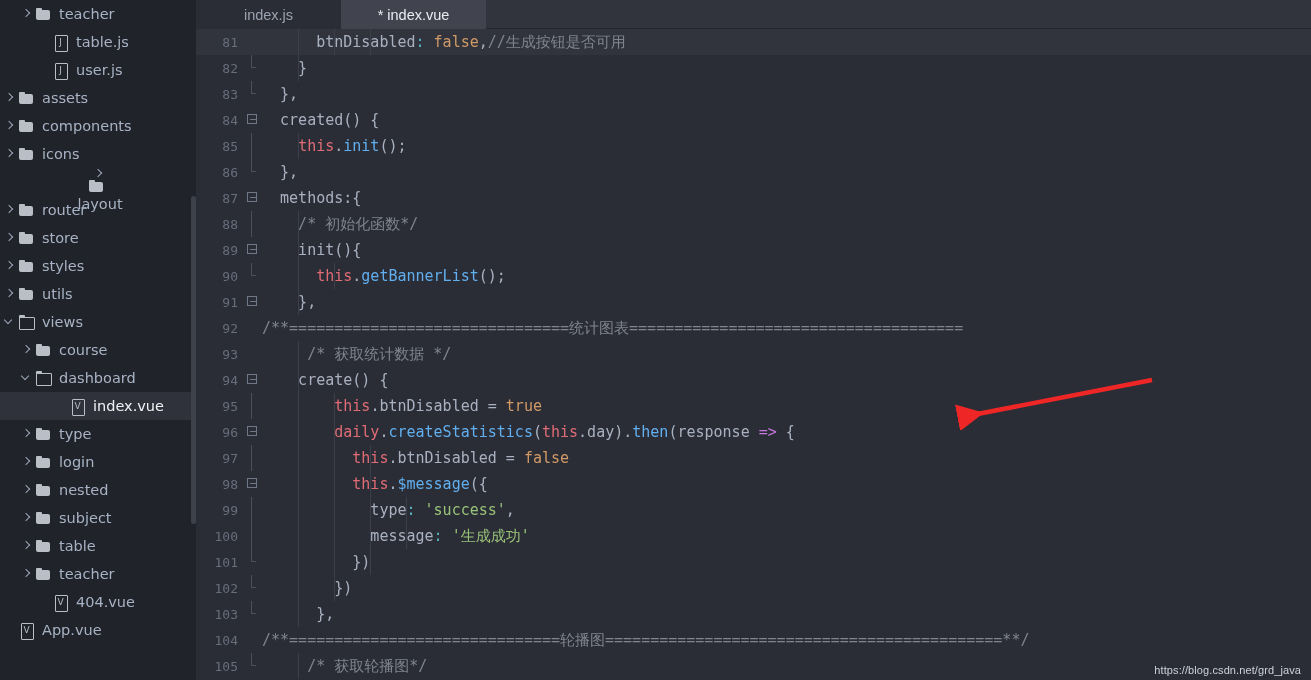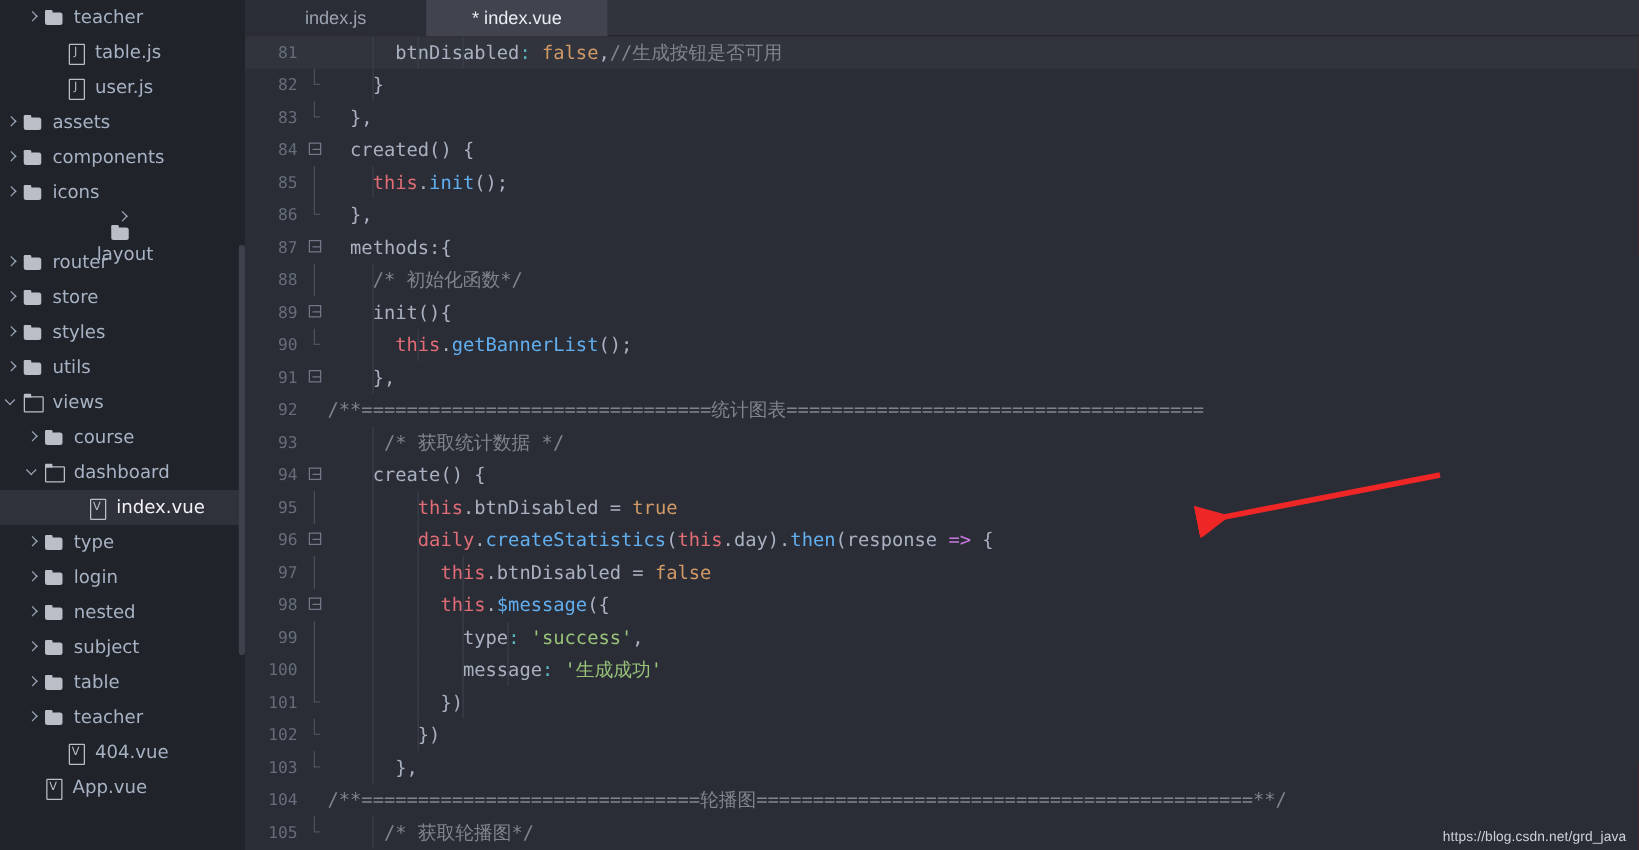--- a/index.html
+++ b/index.html
@@ -277,21 +277,21 @@
         <div class="tree-row" style="padding-left: 21px;">
           <span class="arrow right"></span>
           <span class="ico folder"></span>
           <span class="tree-label">teacher</span>
         </div>
         <div class="tree-row" style="padding-left: 38px;">
           <span class="arrow none"></span>
           <span class="ico vue"></span>
           <span class="tree-label">404.vue</span>
         </div>
-        <div class="tree-row" style="padding-left: 20px;">
+        <div class="tree-row" style="padding-left: 4px;">
           <span class="arrow none"></span>
           <span class="ico vue"></span>
           <span class="tree-label">App.vue</span>
         </div>
       </div>
     <div id="sidebar-scrollbar"></div>
   </div>
 
   <div id="editor">
 

